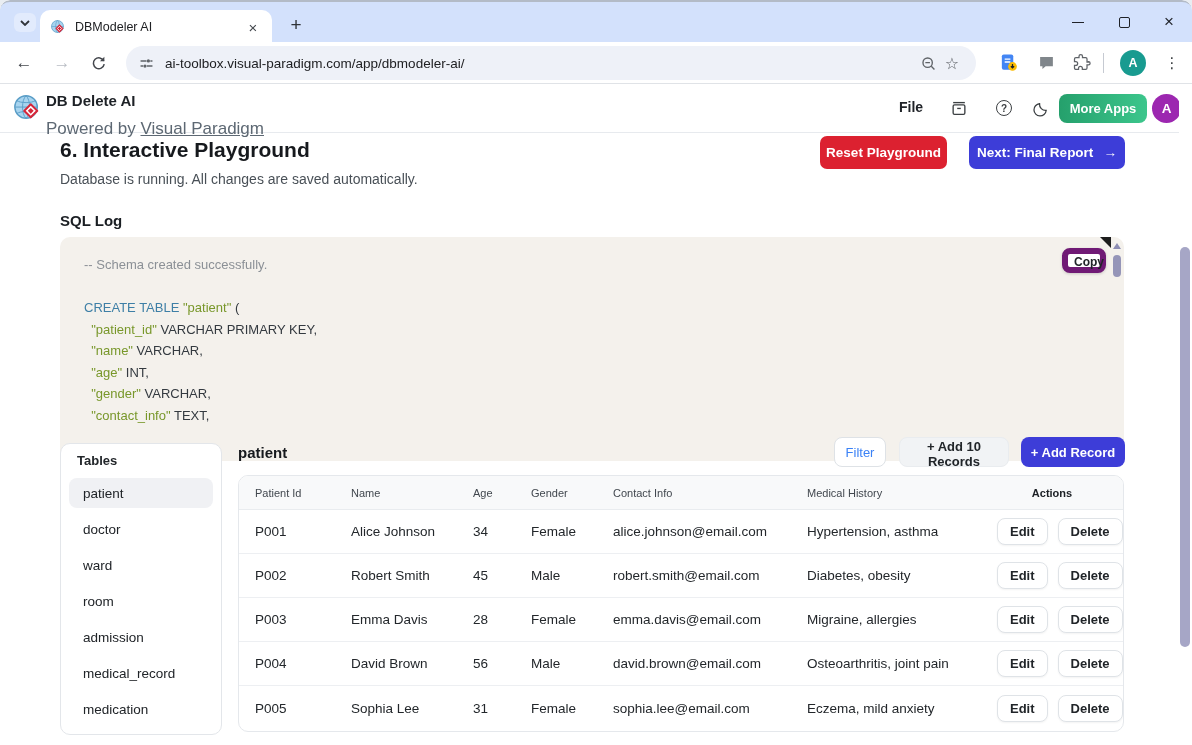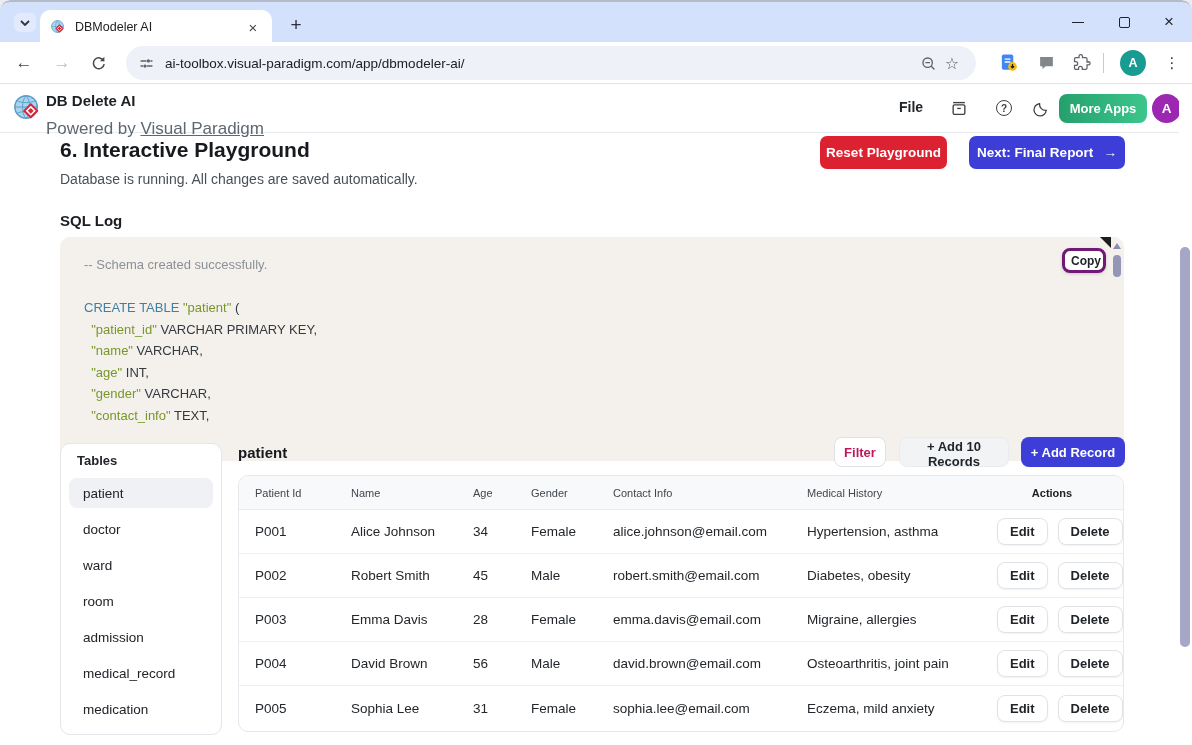--- a/index.html
+++ b/index.html
@@ -51,36 +51,36 @@
   .subtitle{position:absolute;left:60px;top:171px;font-size:14px;color:#495057;}
   .sqllog-title{position:absolute;left:60px;top:212px;font-size:15px;font-weight:700;color:#1a1e23;}
 
   
   .codeblock{position:absolute;left:60px;top:237px;width:1064px;height:224px;background:var(--code_bg);border-radius:10px;overflow:hidden;}
   .code{position:absolute;left:0;top:0;right:14px;bottom:0;padding:17px 24px;font-family:"DejaVu Sans Mono","Liberation Mono",monospace;font-size:13px;line-height:21.5px;white-space:pre;}
   .tok-c{color:var(--code_comment);}
   .tok-k{color:var(--code_keyword);}
   .tok-s{color:var(--code_string);}
   .tok-p{color:#343a40;}
-  .copy-btn{position:absolute;right:18px;top:11px;width:44px;height:25px;background:#fff;border:3px solid #701a75;border-radius:8px;font-size:12px;font-weight:600;color:#212529;box-shadow:0 1px 3px rgba(0,0,0,.18);cursor:pointer;}
+  .copy-btn{position:absolute;right:18px;top:11px;width:44px;height:25px;background:#fff;border:6px solid #701a75;border-radius:8px;font-size:12px;font-weight:600;color:#212529;box-shadow:0 1px 3px rgba(0,0,0,.18);cursor:pointer;}
   .corner-tri{position:absolute;right:13px;top:0;}
   .inner-scroll{position:absolute;right:1px;top:2px;bottom:2px;width:12px;}
   .arr-up{position:absolute;left:2px;top:4px;width:0;height:0;border-left:4px solid transparent;border-right:4px solid transparent;border-bottom:6px solid #8d8db3;}
   .arr-dn{position:absolute;left:2px;bottom:4px;width:0;height:0;border-left:4px solid transparent;border-right:4px solid transparent;border-top:6px solid #8d8db3;}
   .inner-thumb{position:absolute;left:2px;top:16px;width:8px;height:22px;border-radius:4px;background:#9595b8;}
 
   
   .sidecard{position:absolute;left:60px;top:443px;width:162px;height:292px;background:#fff;border:1px solid #e3e6ea;border-radius:10px;}
   .side-title{position:absolute;left:16px;top:9px;font-size:13px;font-weight:600;color:#22262a;}
   .side-list{position:absolute;left:8px;right:8px;top:34px;}
   .side-item{height:30px;margin-bottom:6px;display:flex;align-items:center;padding-left:14px;font-size:13.5px;font-weight:500;color:#202428;border-radius:8px;cursor:pointer;}
   .side-item.selected{background:#f0f1f4;}
 
   .panel-title{position:absolute;left:238px;top:444px;font-size:15px;font-weight:700;color:#16191d;}
-  .filter-btn{position:absolute;left:834px;top:437px;width:52px;height:30px;background:#fff;border:1px solid #dee2e6;border-radius:8px;font-size:13px;font-weight:700;color:#be185d;cursor:pointer;}
+  .filter-btn{position:absolute;left:834px;top:437px;width:52px;height:30px;background:#fff;border:1px solid #dee2e6;border-radius:8px;font-size:13px;font-weight:400;color:#3b82f6;cursor:pointer;}
   .add10-btn{position:absolute;left:899px;top:437px;width:110px;height:30px;background:#f1f3f5;border:1px solid #e9ecef;border-radius:8px;font-size:13px;font-weight:600;color:#212529;cursor:pointer;}
   .add-btn{position:absolute;left:1021px;top:437px;width:104px;height:30px;background:var(--accent);border:none;border-radius:8px;font-size:13px;font-weight:700;color:#fff;cursor:pointer;}
 
   .tablecard{position:absolute;left:238px;top:475px;width:886px;height:257px;background:#fff;border:1px solid #e5e8ec;border-radius:10px;overflow:hidden;}
   .thead,.trow{display:grid;grid-template-columns:96px 122px 58px 82px 194px 190px 1fr;padding:0 16px;align-items:center;}
   .thead{height:34px;background:#f8f9fa;border-bottom:1px solid #e9ecef;}
   .hcell{font-size:11px;color:#41474e;white-space:nowrap;}
   .hcell.actions-head{font-weight:700;color:#1b1f24;text-align:center;}
   .trow{height:44px;border-bottom:1px solid #edeff2;}
   .trow:last-child{border-bottom:none;}

